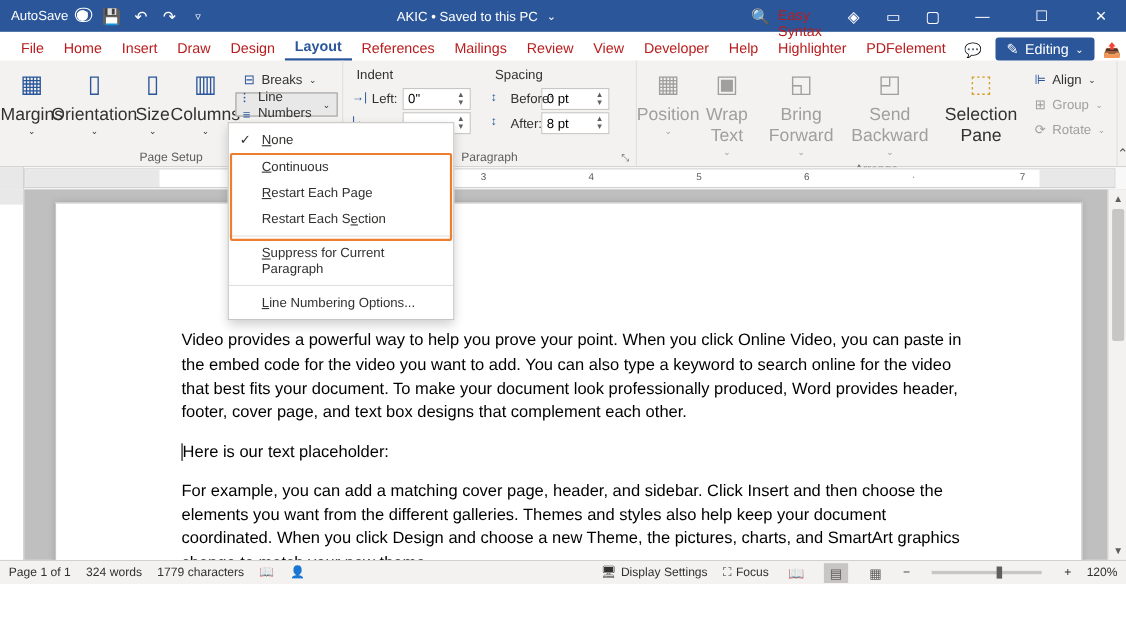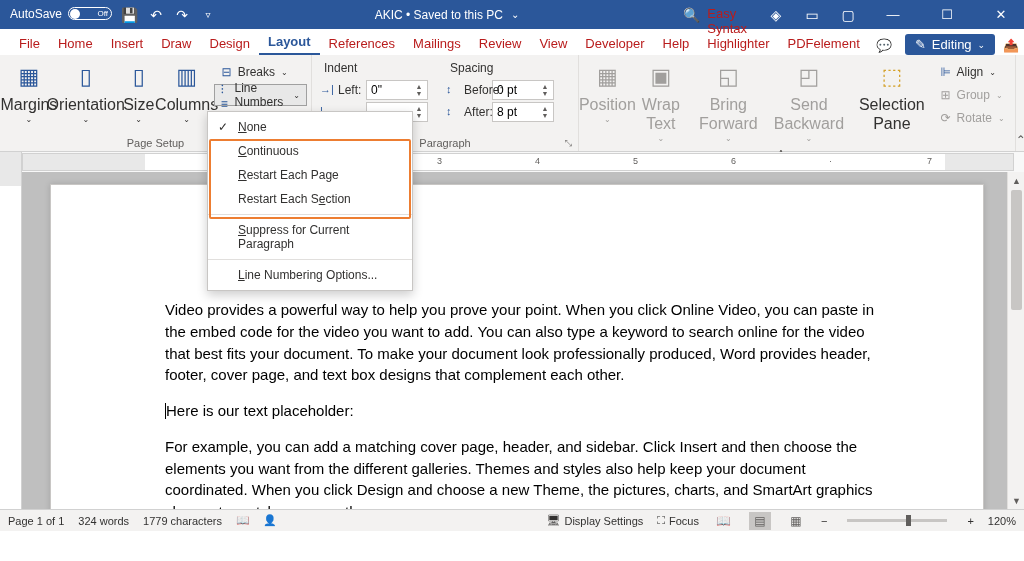--- a/index.html
+++ b/index.html
@@ -2,21 +2,21 @@
 <html><head>
 <meta charset="utf-8">
 <style>
 * { box-sizing: border-box; margin: 0; padding: 0; font-family: "Segoe UI", sans-serif; }
 body { width: 1024px; height: 561px; overflow: hidden; background: #fff; font-size: 12px; color: #323130; }
 
 
 .titlebar { height: 29px; background: #2b579a; color: #fff; display: flex; align-items: center; font-size: 12px; }
 .titlebar .left { display: flex; align-items: flex-start; gap: 10px; padding-left: 10px; }
 .autosave { display: flex; align-items: center; gap: 6px; }
-.toggle { width: 44px; height: 13px; border: 1px solid #fff; border-radius: 7px; position: relative; display:flex; align-items:center; }
+.toggle { width: 16px; height: 13px; border: 1px solid #fff; border-radius: 7px; position: relative; display:flex; align-items:center; }
 .toggle .knob { width: 10px; height: 10px; background: #fff; border-radius: 50%; position: absolute; left: 1px; }
 .toggle .off { position:absolute; right:3px; font-size:8px; }
 .qat-icon { width: 16px; height: 16px; display: flex; align-items: center; justify-content: center; font-size: 14px; }
 .titlebar .center { flex: 1; text-align: center; display:flex; align-items:center; justify-content:center; gap:8px; }
 .titlebar .right { display: flex; align-items: center; gap: 8px; padding-right: 0; }
 .win-btn { width: 46px; height: 29px; display: flex; align-items: center; justify-content: center; font-size: 13px; }
 .tb-icon { width: 28px; height:29px; display:flex; align-items:center; justify-content:center; font-size:14px;}
 
 
 .tabs { height: 26px; background: #fff; border-bottom: 0; display: flex; align-items: flex-end; padding-left: 10px; gap: 0; font-size: 13px; }

